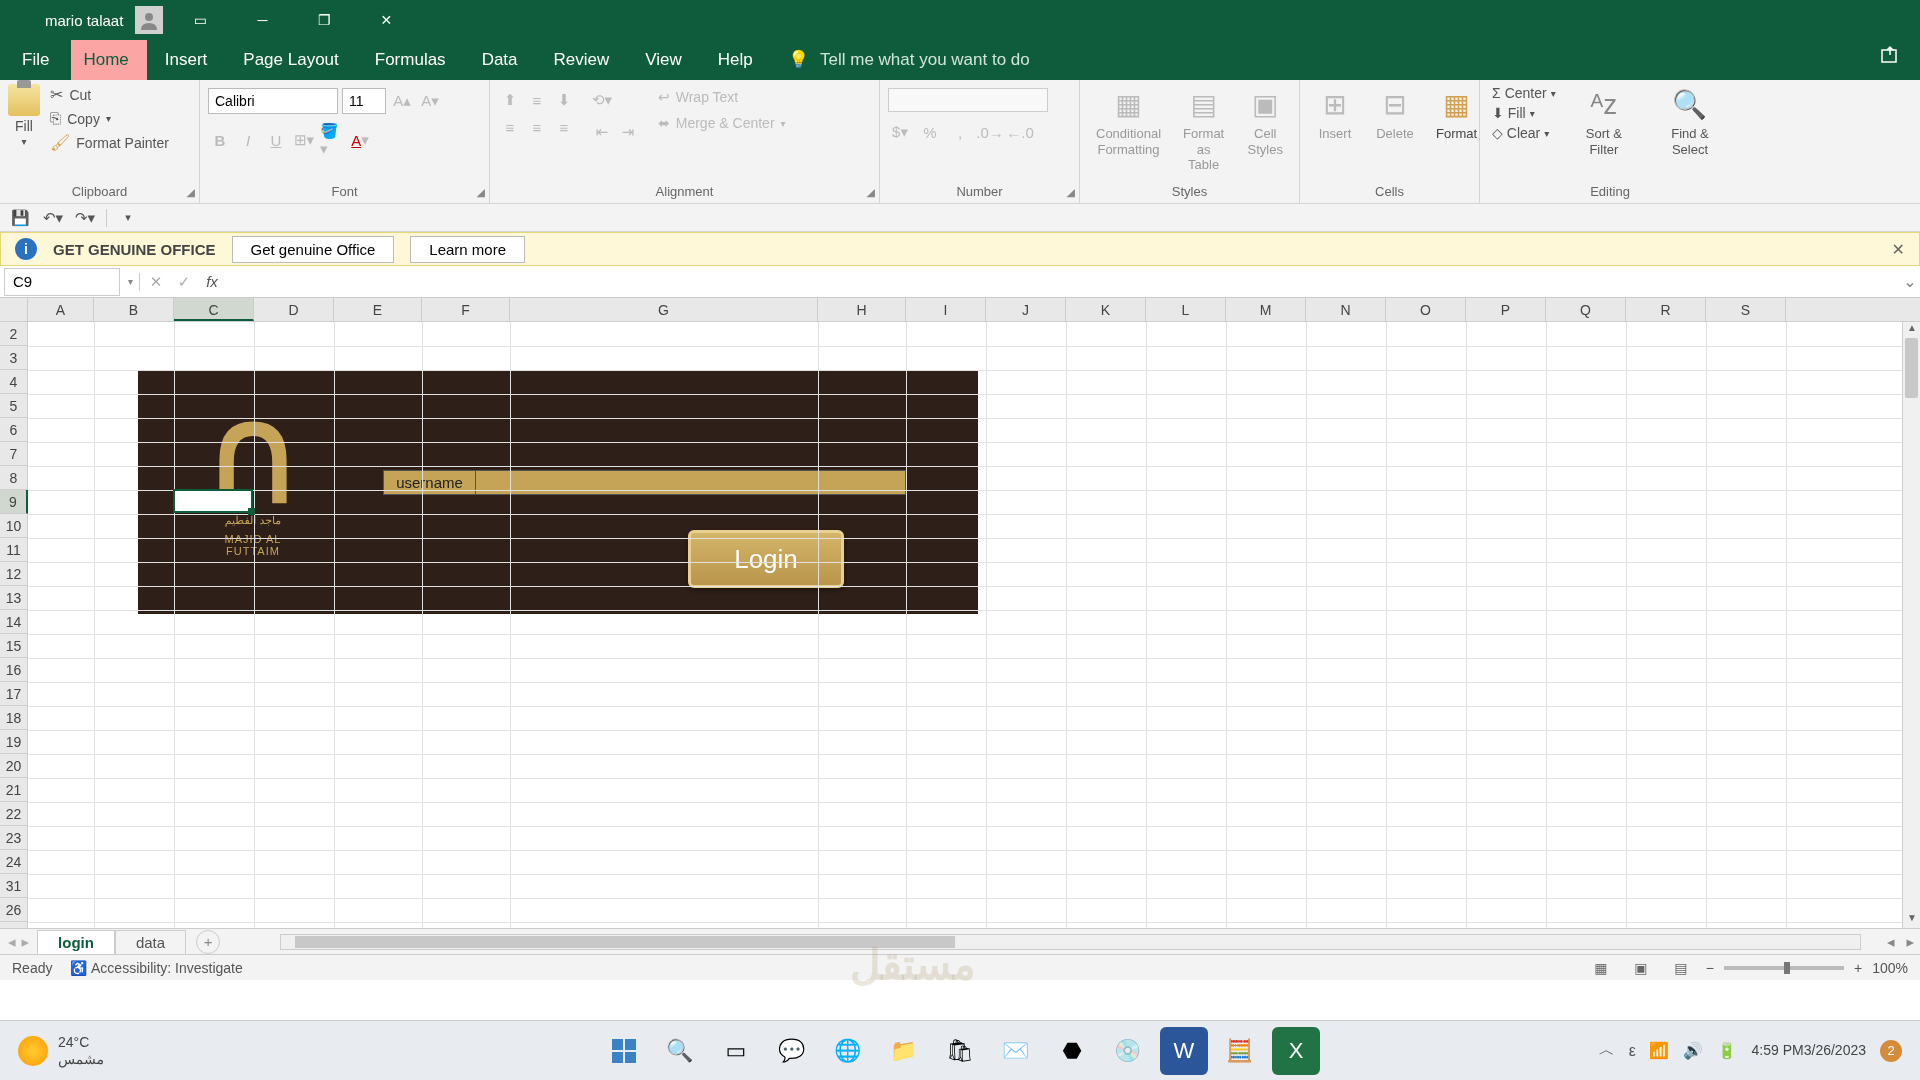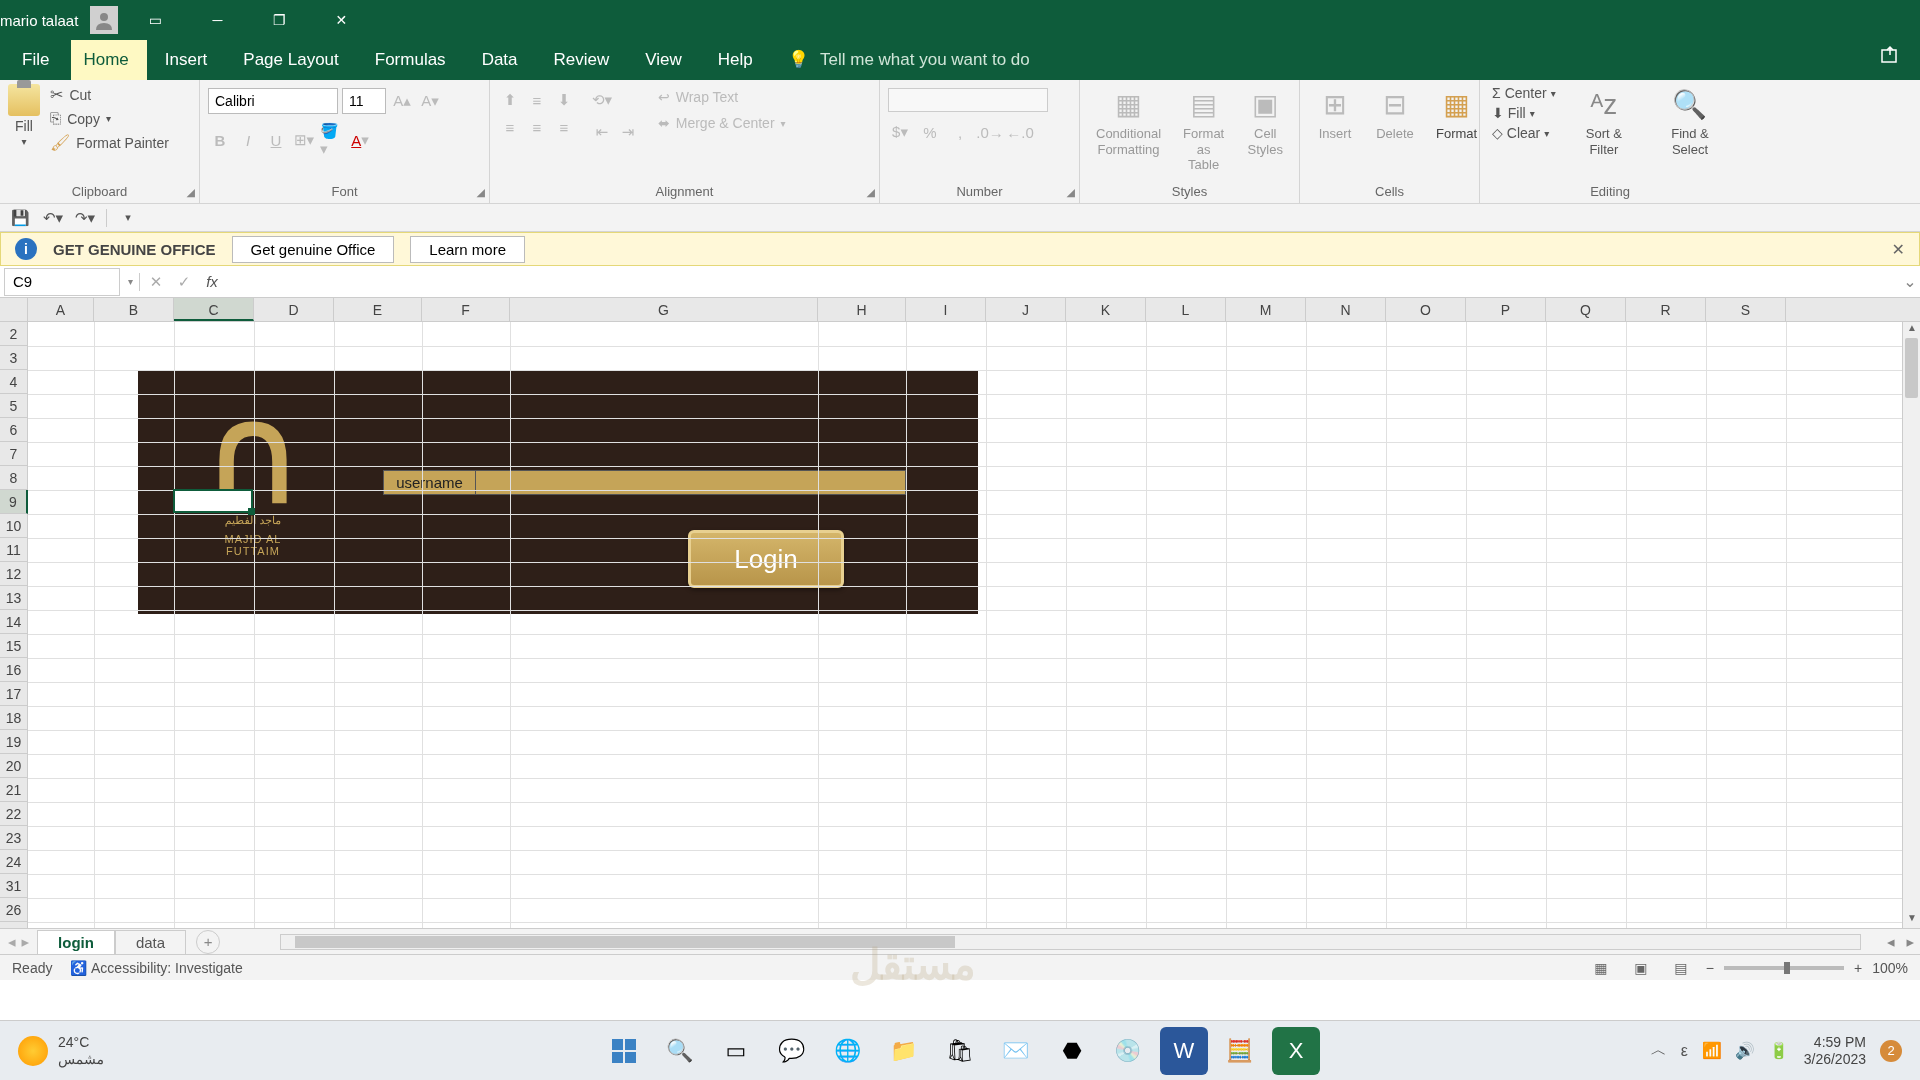--- a/index.html
+++ b/index.html
@@ -1,29 +1,29 @@
 <!DOCTYPE html>
 <html><head>
 <meta charset="utf-8">
 <style>
 * { margin: 0; padding: 0; box-sizing: border-box; font-family: 'Segoe UI', Tahoma, sans-serif; }
 body { background: #fff; overflow: hidden; width: 1920px; height: 1080px; position: relative; }
 
 
 .title-bar { background: #0e5c3b; height: 40px; display: flex; align-items: center; color: #fff; font-size: 15px; }
 .title-center { flex: 1; text-align: center; }
-.title-right { display: flex; align-items: center; gap: 12px; padding-right: 8px; }
+.title-right { display: flex; align-items: center; gap: 12px; padding-right: 8px; margin-left: 45px; }
 .user-avatar { width: 28px; height: 28px; background: #d0d0d0; display: flex; align-items: center; justify-content: center; }
 .win-btn { width: 50px; height: 38px; display: flex; align-items: center; justify-content: center; color: #fff; cursor: pointer; font-size: 14px; }
 
 
 .ribbon-tabs { background: #0e5c3b; height: 40px; display: flex; align-items: flex-end; color: #fff; font-size: 17px; }
 .tab { padding: 10px 18px; cursor: pointer; }
 .tab.file { padding: 10px 22px; }
-.tab.active { background: #fef9c3; color: #0e5c3b; padding-left: 12px; }
+.tab.active { background: #fca5a5; color: #0e5c3b; padding-left: 12px; }
 .tell-me { display: flex; align-items: center; gap: 10px; padding: 10px 18px; color: #d0e5d8; }
 .ribbon-share { margin-left: auto; padding: 10px 20px; }
 
 
 .ribbon { background: #f3f3f3; height: 124px; border-bottom: 1px solid #d4d4d4; display: flex; }
 .group { border-right: 1px solid #d4d4d4; display: flex; flex-direction: column; justify-content: space-between; padding: 4px 8px 2px; position: relative; }
 .group-label { text-align: center; font-size: 13px; color: #666; padding-bottom: 2px; }
 .group-body { display: flex; gap: 6px; flex: 1; }
 .paste-btn { display: flex; flex-direction: column; align-items: center; font-size: 14px; color: #555; gap: 2px; cursor: pointer; }
 .clip-icon { width: 32px; height: 32px; background: linear-gradient(#f5e5a0,#e5c060); border-radius: 3px; position: relative; }
@@ -116,21 +116,21 @@
 
 
 .taskbar { position: absolute; bottom: 0; left: 0; right: 0; height: 60px; background: #e8ecf0; border-top: 1px solid #ccc; display: flex; align-items: center; padding: 0 18px; }
 .weather { display: flex; align-items: center; gap: 10px; }
 .weather-icon { width: 30px; height: 30px; border-radius: 50%; background: radial-gradient(#ffcc33, #ff9900); }
 .weather-text { display: flex; flex-direction: column; font-size: 14px; color: #444; line-height: 1.2; }
 .task-center { position: absolute; left: 50%; transform: translateX(-50%); display: flex; gap: 8px; }
 .task-icon { width: 48px; height: 48px; border-radius: 6px; display: flex; align-items: center; justify-content: center; font-size: 22px; cursor: pointer; }
 .task-right { margin-left: auto; display: flex; align-items: center; gap: 14px; font-size: 14px; color: #444; }
 .tray-icon { cursor: pointer; font-size: 16px; color: #555; }
-.clock { display: flex; flex-direction: column; align-items: flex-end; font-size: 14px; line-height: 1.2; }
+.clock { display: flex; flex-direction: row; align-items: flex-end; font-size: 14px; line-height: 1.2; }
 .notif-badge { width: 22px; height: 22px; border-radius: 50%; background: #d68b3a; color: #fff; display: flex; align-items: center; justify-content: center; font-size: 13px; }
 
 
 .watermark { position: absolute; left: 850px; top: 940px; font-size: 42px; color: rgba(180,160,120,0.25); font-weight: bold; letter-spacing: 2px; pointer-events: none; }
 </style>
 </head>
 <body>
 
 <div class="title-bar">
   <div class="title-right">

